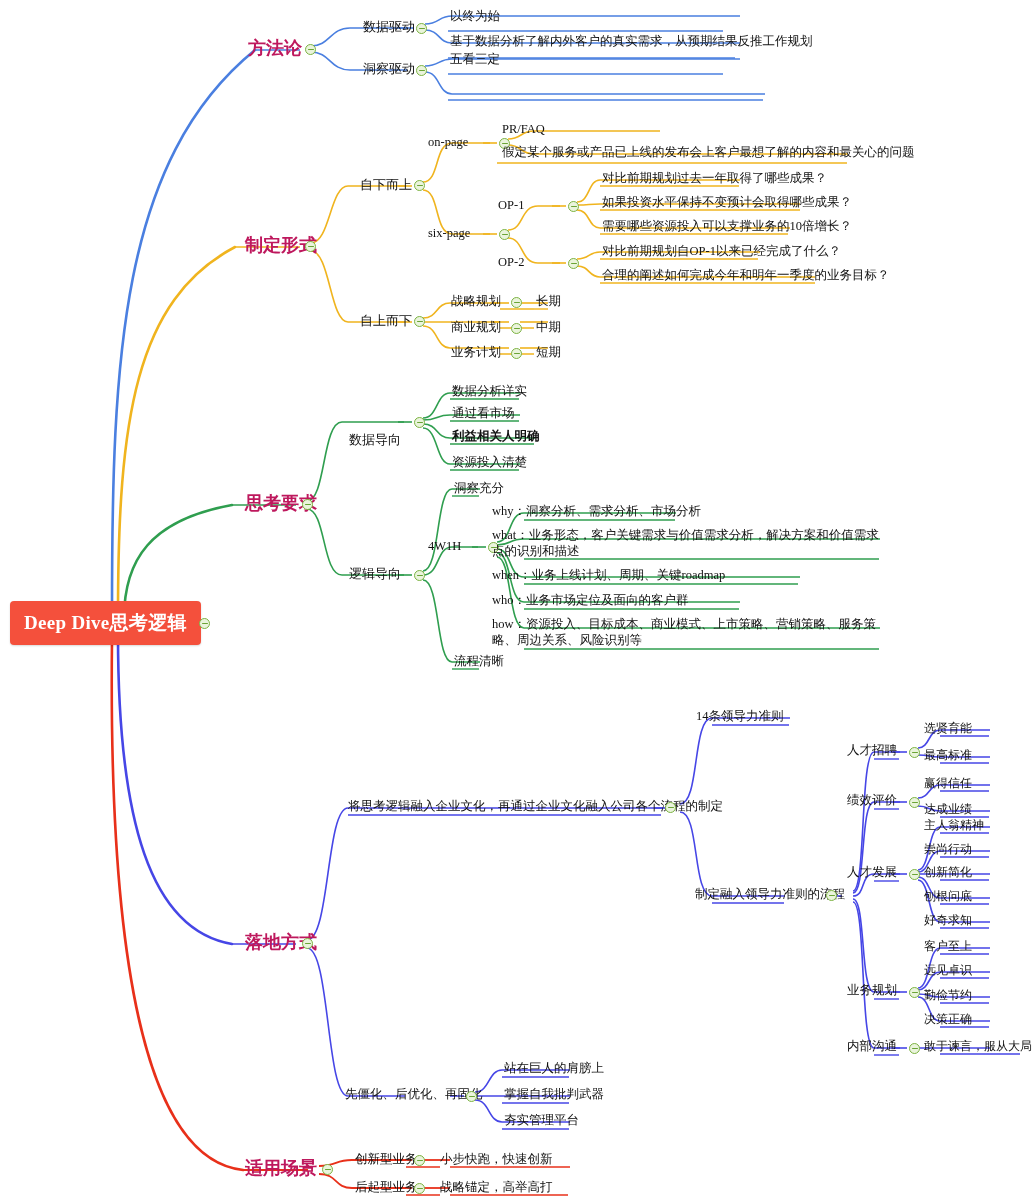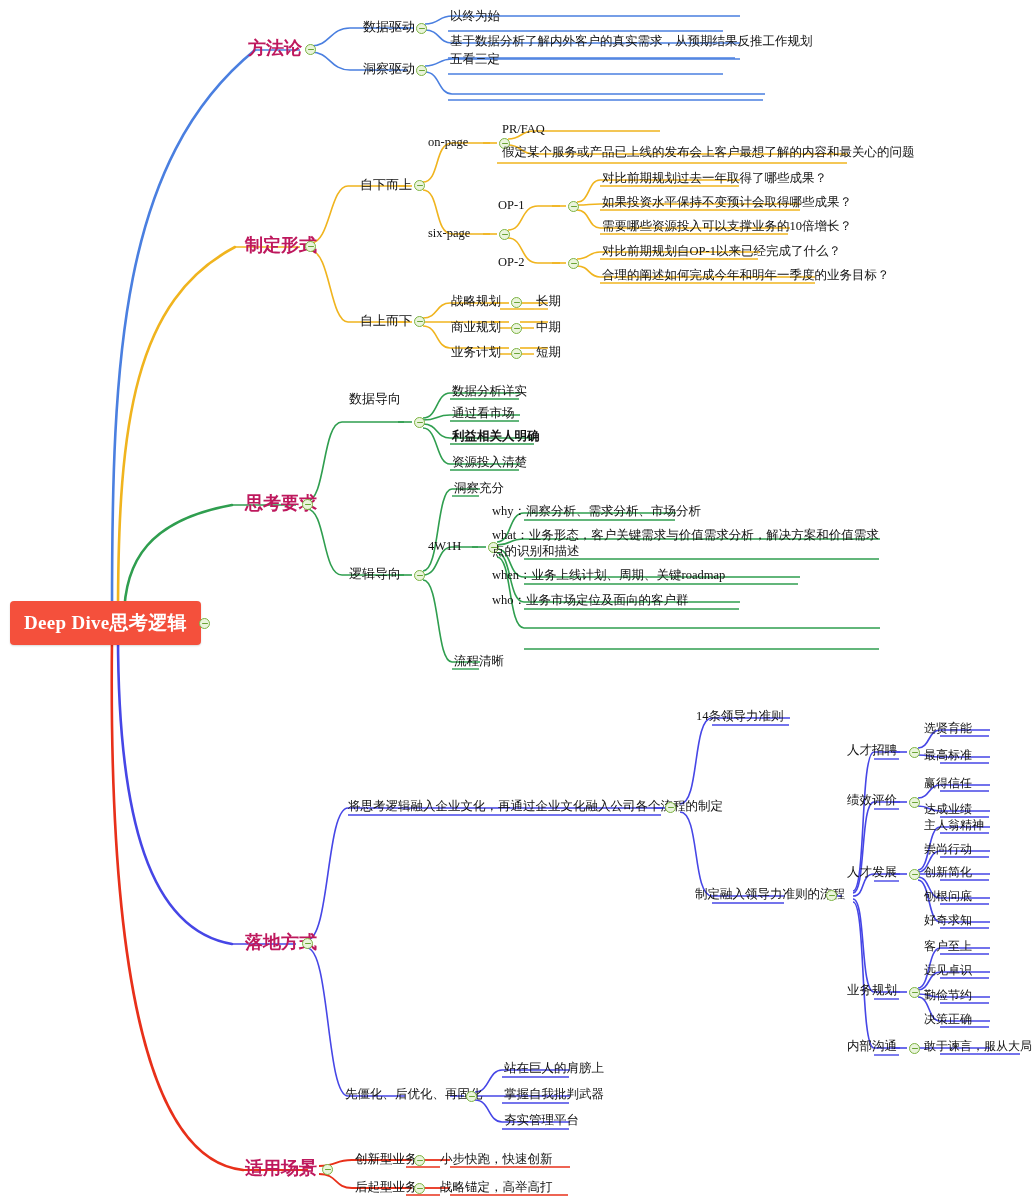--- a/index.html
+++ b/index.html
@@ -301,37 +301,38 @@
   <span class="toggle" style="left:511px;top:323px;"></span>
   <div class="node lvl3" style="left:536px;top:320px;">中期</div>
 
   <div class="node lvl3" style="left:451px;top:345px;">业务计划</div>
   <span class="toggle" style="left:511px;top:348px;"></span>
   <div class="node lvl3" style="left:536px;top:345px;">短期</div>
 
   <div class="node lvl1" style="left:245px;top:492px;">思考要求</div>
   <span class="toggle" style="left:302px;top:499px;"></span>
 
-  <div class="node lvl2" style="left:349px;top:392px;font-family:Liberation Mono, monospace;">数据导向</div>
+  <div class="node lvl2" style="left:349px;top:432px;">数据导向</div>
   <span class="toggle" style="left:414px;top:417px;"></span>
   <div class="node lvl3" style="left:452px;top:384px;">数据分析详实</div>
   <div class="node lvl3" style="left:452px;top:406px;">通过看市场</div>
   <div class="node lvl3" style="left:452px;top:429px;font-weight:bold;">利益相关人明确</div>
   <div class="node lvl3" style="left:452px;top:455px;">资源投入清楚</div>
 
   <div class="node lvl2" style="left:349px;top:566px;">逻辑导向</div>
   <span class="toggle" style="left:414px;top:570px;"></span>
   <div class="node lvl3" style="left:454px;top:481px;">洞察充分</div>
 
   <div class="node lvl3" style="left:428px;top:539px;">4W1H</div>
   <span class="toggle" style="left:488px;top:542px;"></span>
   <div class="node lvl3" style="left:492px;top:504px;">why：洞察分析、需求分析、市场分析</div>
   <div class="node lvl3 wrap" style="left:492px;top:528px;width:392px;">what：业务形态，客户关键需求与价值需求分析，解决方案和价值需求点的识别和描述</div>
   <div class="node lvl3" style="left:492px;top:568px;">when：业务上线计划、周期、关键roadmap</div>
   <div class="node lvl3" style="left:492px;top:593px;">who：业务市场定位及面向的客户群</div>
+  <div class="node lvl3 wrap" style="left:492px;top:617px;width:392px;">how：资源投入、目标成本、商业模式、上市策略、营销策略、服务策略、周边关系、风险识别等</div>
 
   <div class="node lvl3" style="left:454px;top:654px;">流程清晰</div>
 
   <div class="node lvl1" style="left:245px;top:931px;">落地方式</div>
   <span class="toggle" style="left:302px;top:938px;"></span>
 
   <div class="node lvl3" style="left:348px;top:799px;">将思考逻辑融入企业文化，再通过企业文化融入公司各个流程的制定</div>
   <span class="toggle" style="left:665px;top:802px;"></span>
 
   <div class="node lvl3" style="left:696px;top:709px;">14条领导力准则</div>

